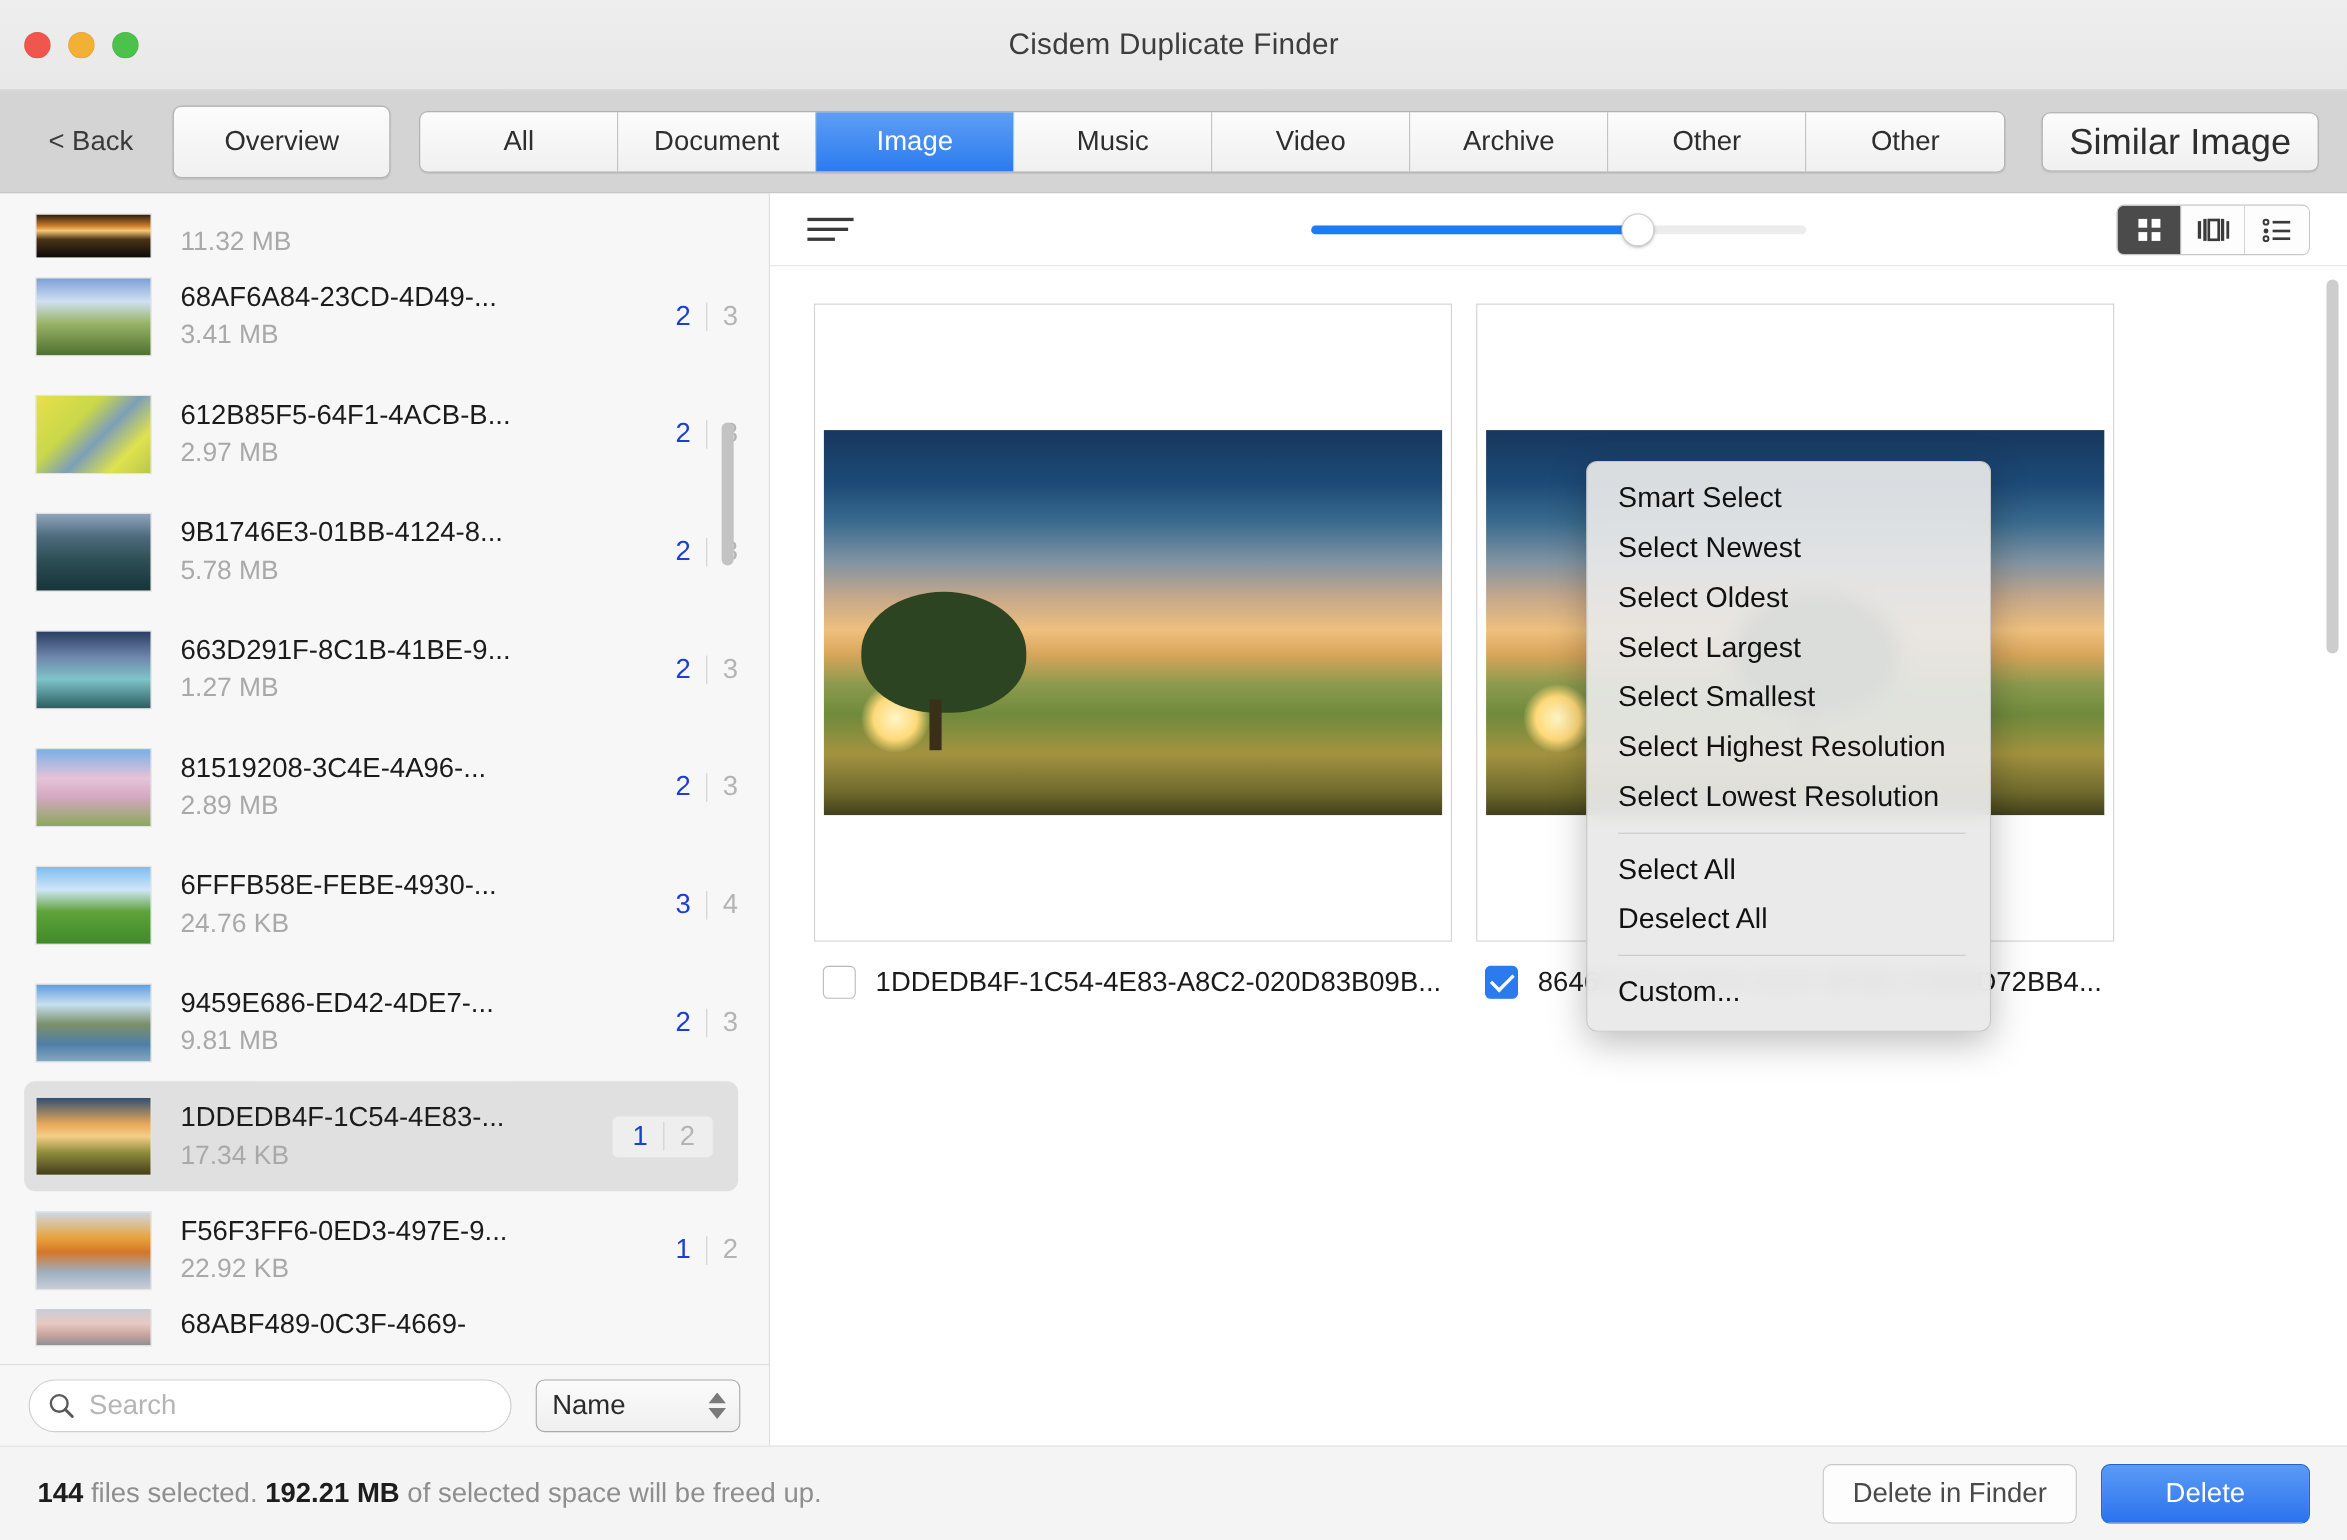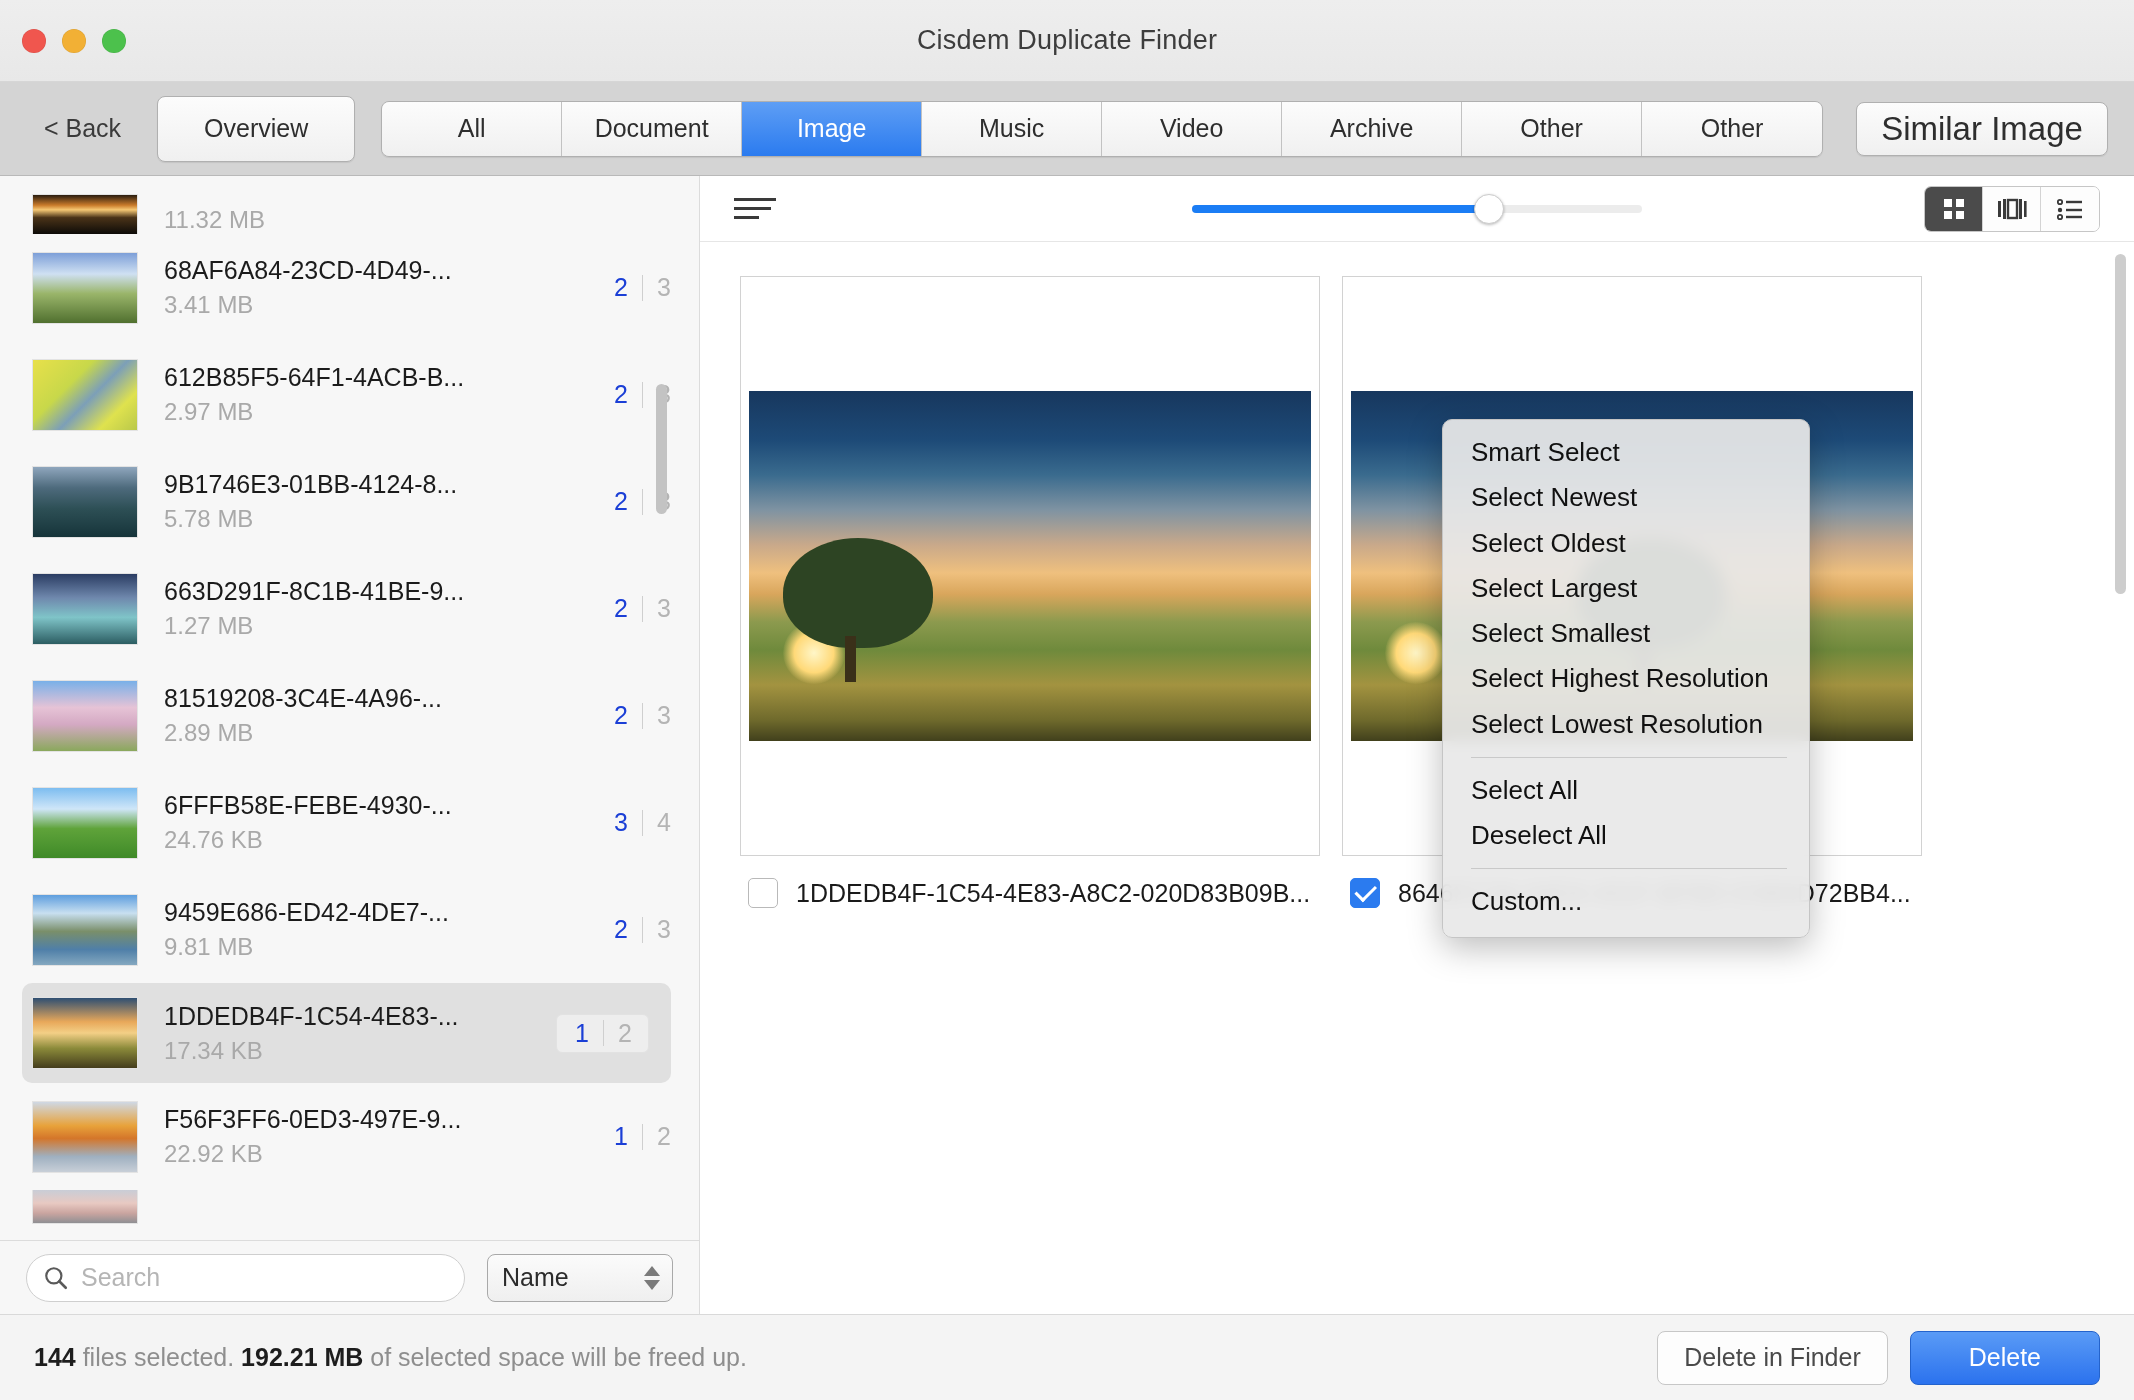--- a/index.html
+++ b/index.html
@@ -486,20 +486,23 @@
               <div class="file-size">22.92 KB</div>
             </div>
             <div class="counts">
               <span class="cnt-sel">1</span>
               <span class="cnt-div"></span>
               <span class="cnt-tot">2</span>
             </div>
           </div>
           <div class="file-row" style="height: 56px; overflow: hidden; align-items: flex-start;">
             <div class="thumb" style="background: linear-gradient(rgb(201, 205, 214) 0%, rgb(232, 201, 194) 40%, rgb(202, 165, 160) 70%, rgb(143, 143, 147) 100%); height: 34px; border-top: none;"></div>
+            <div class="file-meta">
+              <div class="file-name">68ABF489-0C3F-4669-</div>
+            </div>
           </div>
         </div>
 
       <div class="sb-track">
         <div class="sb-thumb"></div>
       </div>
 
       <div class="sidebar-bottom">
         <div class="search-wrap">
           <svg width="26" height="26" viewBox="0 0 24 24">

